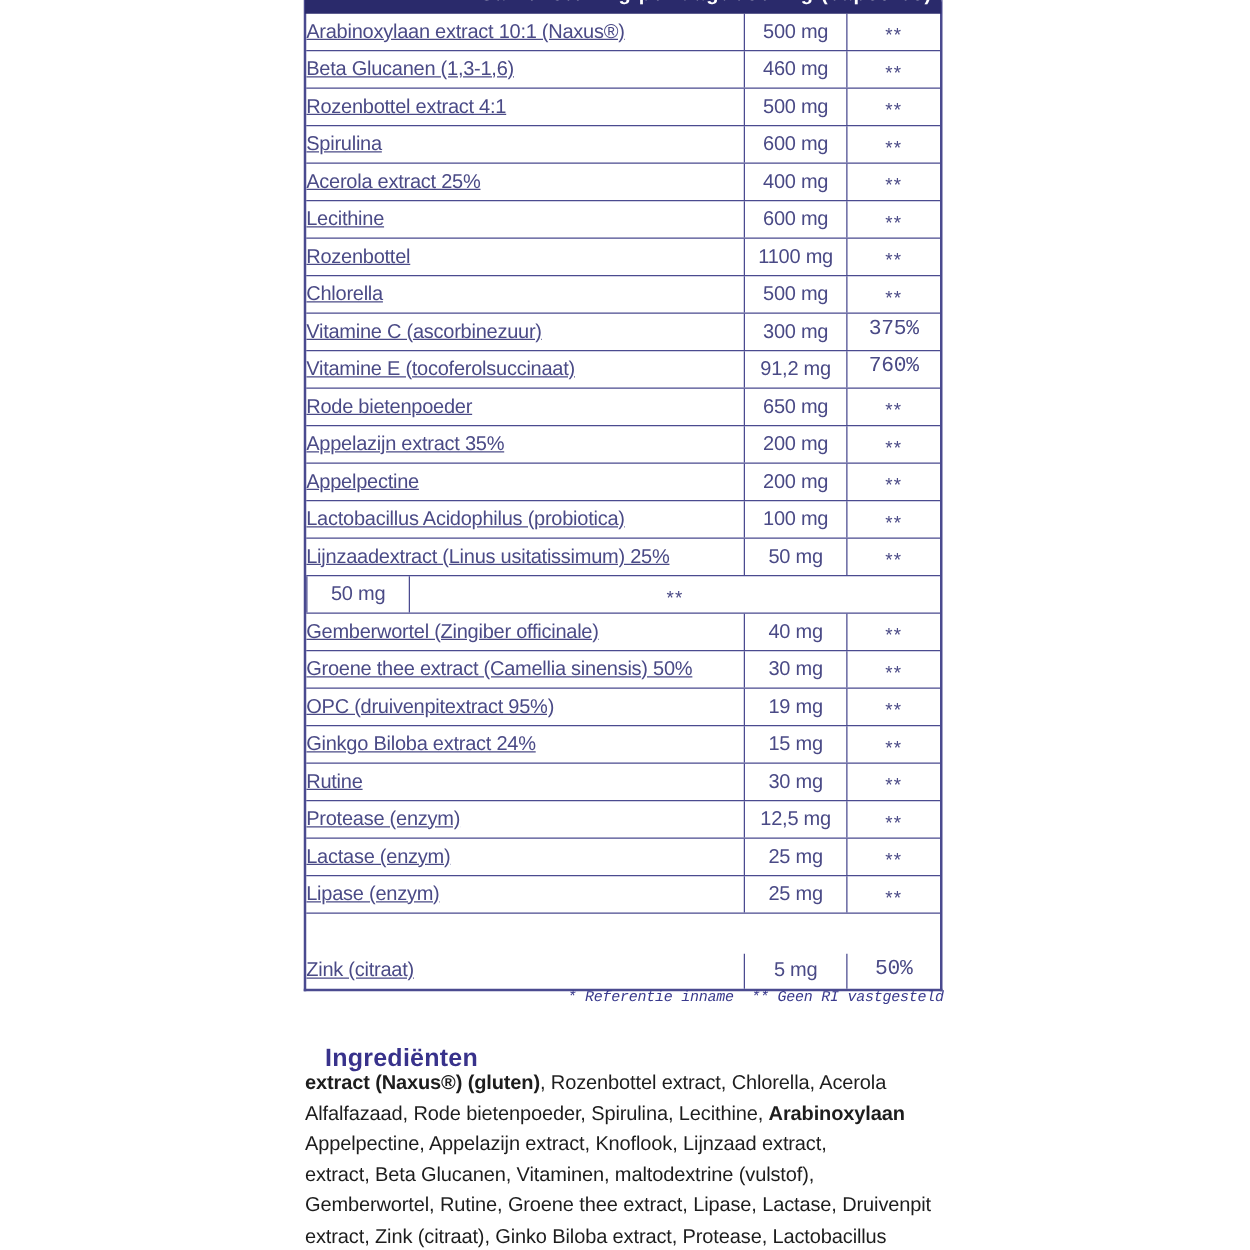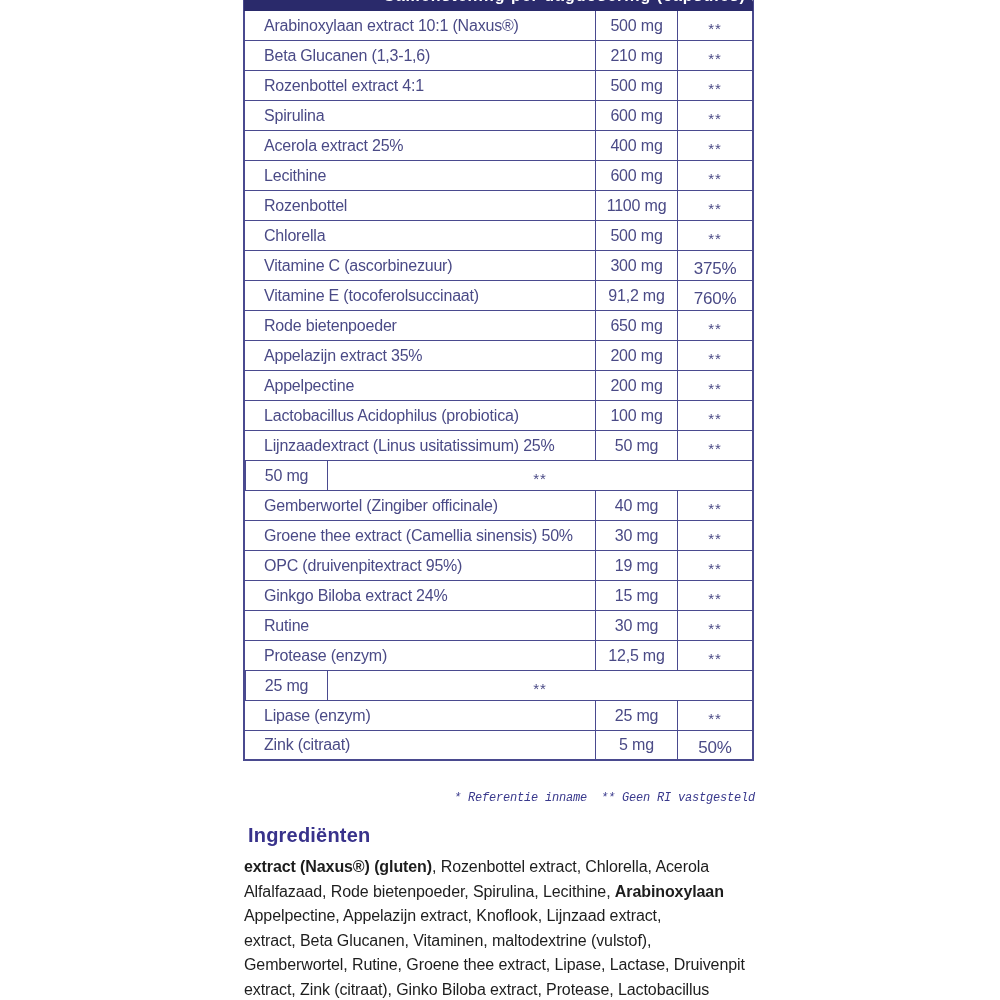--- a/index.html
+++ b/index.html
@@ -26,35 +26,35 @@
     margin:0 -1px; 
   }
   .thead-text{
     position:absolute;left:140px;top:-13px;color:#ffffff;
     font-size:16px;font-weight:bold;white-space:nowrap;letter-spacing:1px;
   }
   .row{
     display:flex;height:30px;border-bottom:1.5px solid var(--table-border);
     color:var(--table-text);font-size:16px;letter-spacing:-0.2px;
   }
-  .row:last-child{border-bottom:none;height:28px;}
+  .row:last-child{border-bottom:none;height:28px;margin-top:32px;}
   .cell{display:flex;align-items:center;white-space:nowrap;overflow:hidden;}
-  .c-name{flex:0 0 350px;padding-left:19px;}
+  .c-name{flex:0 0 350px;text-decoration:underline;}
   .c-amount{flex:0 0 82px;border-left:1.5px solid var(--table-border);justify-content:center;}
   .c-ri{flex:1 1 auto;border-left:1.5px solid var(--table-border);justify-content:center;}
   .c-ri.ast span{position:relative;top:3px;letter-spacing:1px;font-size:15px;}
-  .c-ri.pct{align-items:center;}
+  .c-ri.pct{align-items:flex-start;font-family:Liberation Mono, monospace;}
   .c-ri.pct span{position:relative;top:3px;font-size:17px;}
   .footnote{
     position:absolute;top:791px;right:245px;
     font-style:italic;color:var(--footnote-color);
     font-size:12px;white-space:pre;letter-spacing:-0.2px;font-family:Liberation Mono, monospace;
   }
   .heading{
-    position:absolute;left:244px;top:820px;margin:4px;
+    position:absolute;left:244px;top:820px;margin:16px;
     font-size:20px;font-weight:bold;color:var(--heading-color);
     letter-spacing:0.2px;
   }
   .para{
     position:absolute;left:244px;top:855px;
     color:var(--paragraph-color);font-size:16px;line-height:24.5px;
     letter-spacing:-0.1px;
   }
   .pline{white-space:pre;}
   .pline .b{font-weight:bold;}
@@ -71,21 +71,21 @@
     <div id="rows">
         <div class="row">
           <div class="cell c-name">Arabinoxylaan extract 10:1 (Naxus®)</div>
           <div class="cell c-amount">500 mg</div>
           <div class="cell c-ri ast">
             <span>**</span>
           </div>
         </div>
         <div class="row">
           <div class="cell c-name">Beta Glucanen (1,3-1,6)</div>
-          <div class="cell c-amount">210 mg</div>
+          <div class="cell c-amount">460 mg</div>
           <div class="cell c-ri ast">
             <span>**</span>
           </div>
         </div>
         <div class="row">
           <div class="cell c-name">Rozenbottel extract 4:1</div>
           <div class="cell c-amount">500 mg</div>
           <div class="cell c-ri ast">
             <span>**</span>
           </div>
@@ -216,20 +216,21 @@
           </div>
         </div>
         <div class="row">
           <div class="cell c-name">Protease (enzym)</div>
           <div class="cell c-amount">12,5 mg</div>
           <div class="cell c-ri ast">
             <span>**</span>
           </div>
         </div>
         <div class="row">
+          <div class="cell c-name">Lactase (enzym)</div>
           <div class="cell c-amount">25 mg</div>
           <div class="cell c-ri ast">
             <span>**</span>
           </div>
         </div>
         <div class="row">
           <div class="cell c-name">Lipase (enzym)</div>
           <div class="cell c-amount">25 mg</div>
           <div class="cell c-ri ast">
             <span>**</span>

